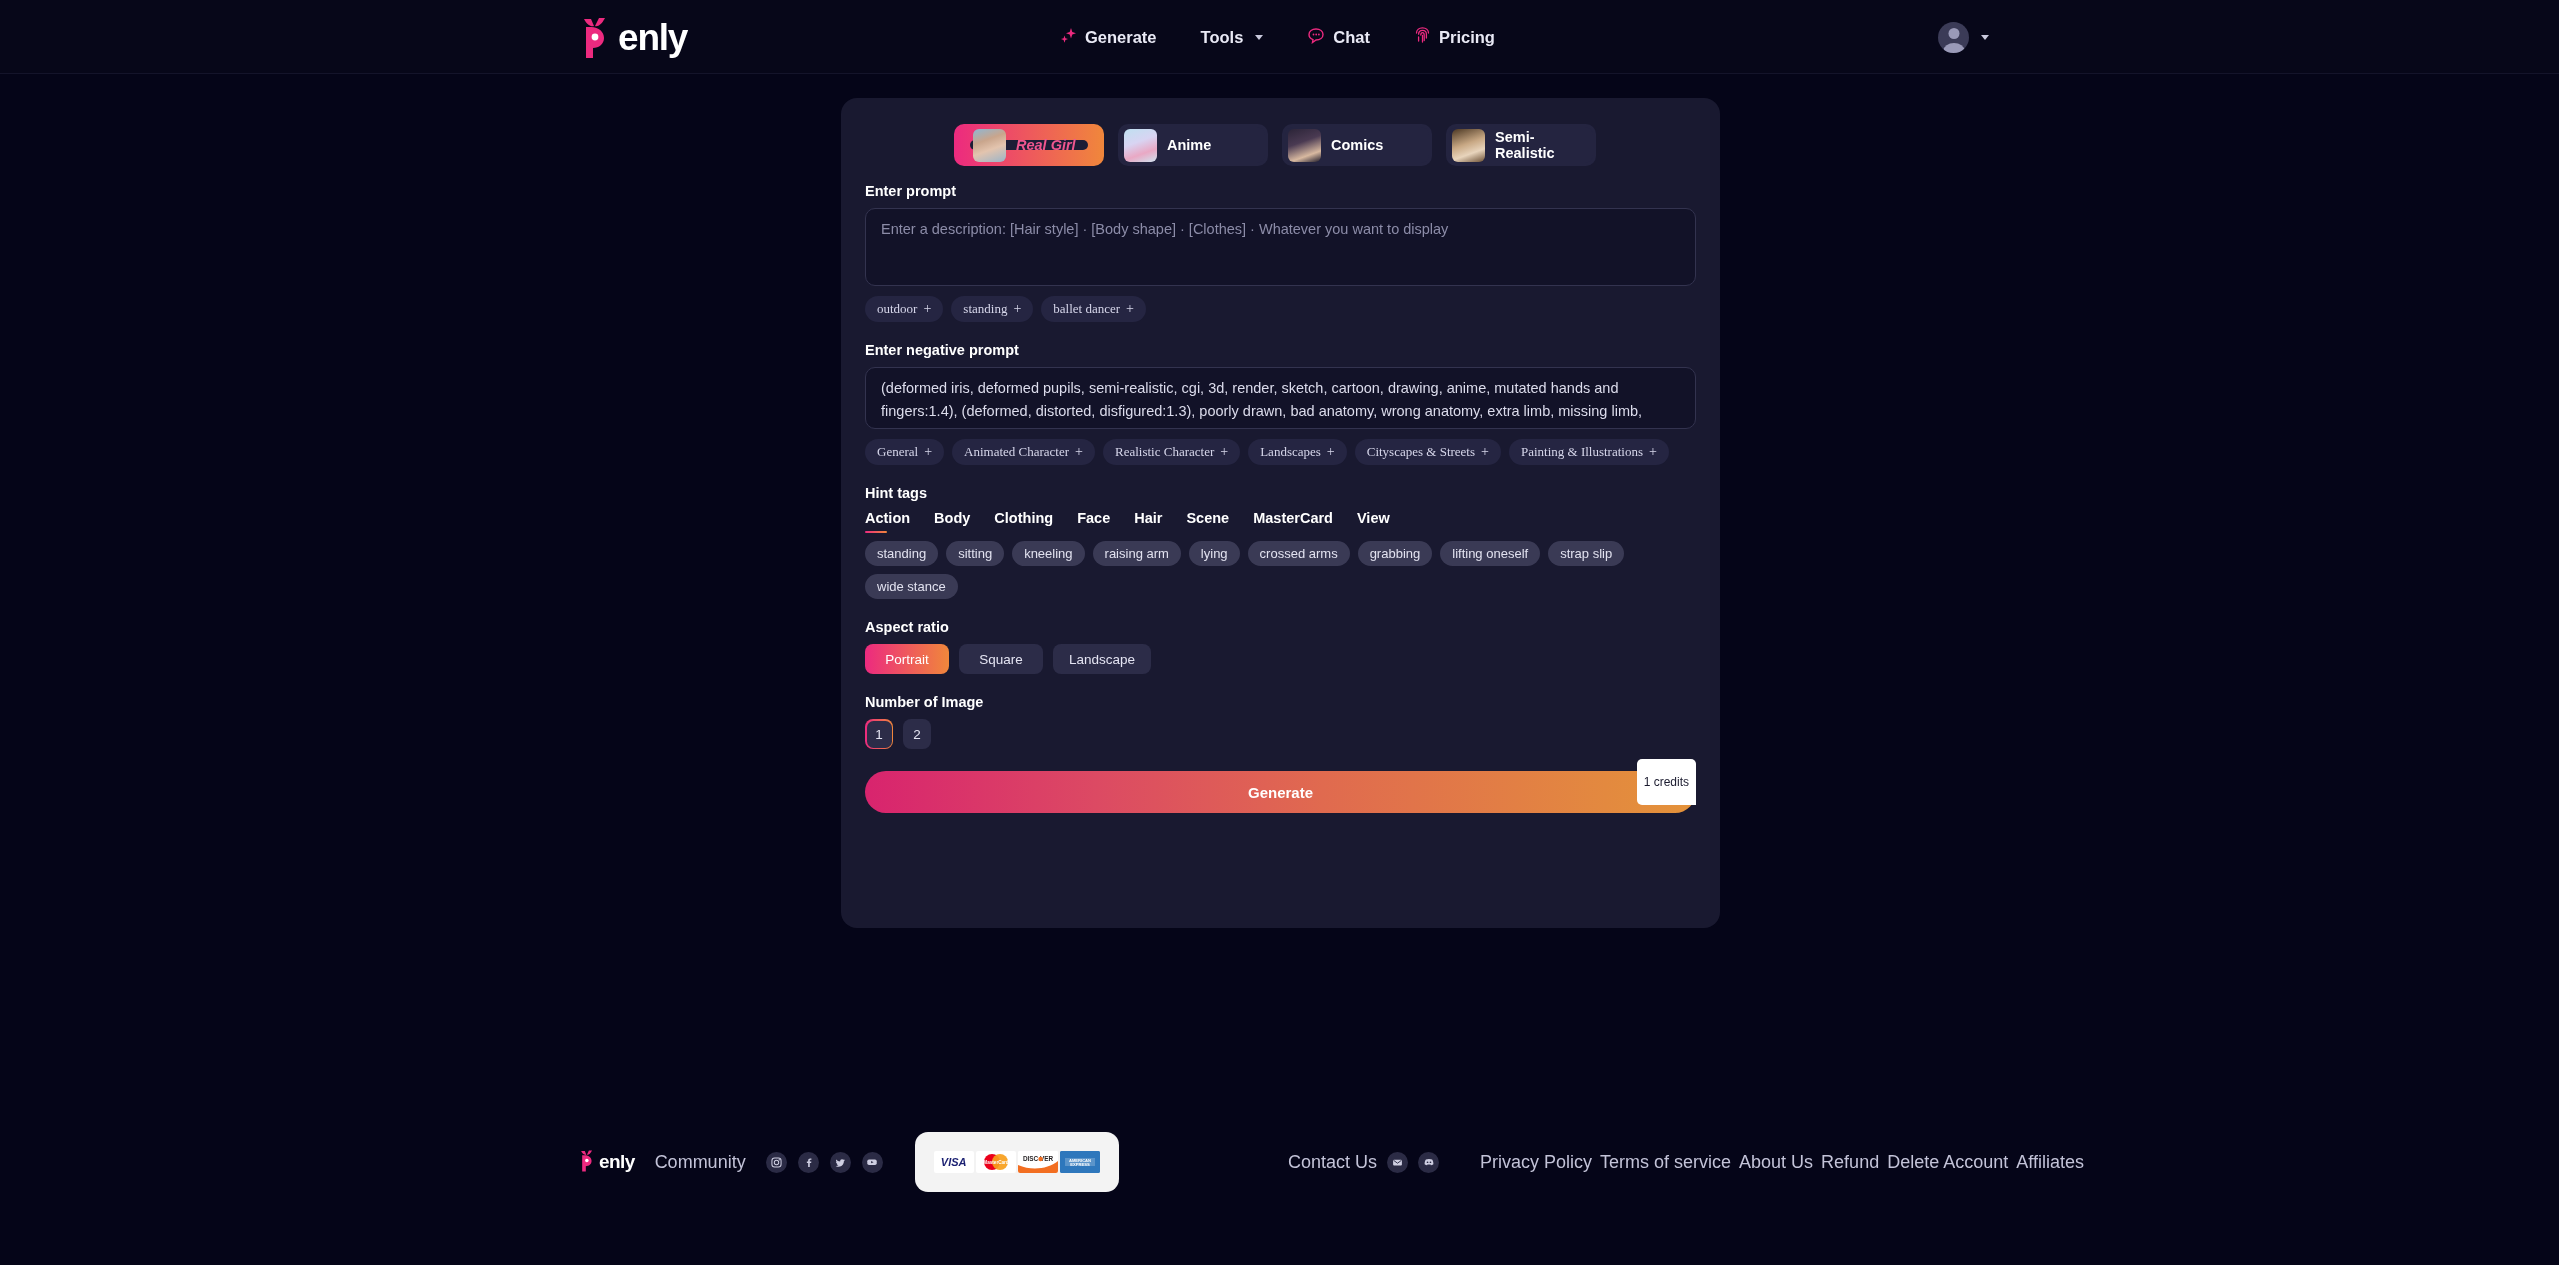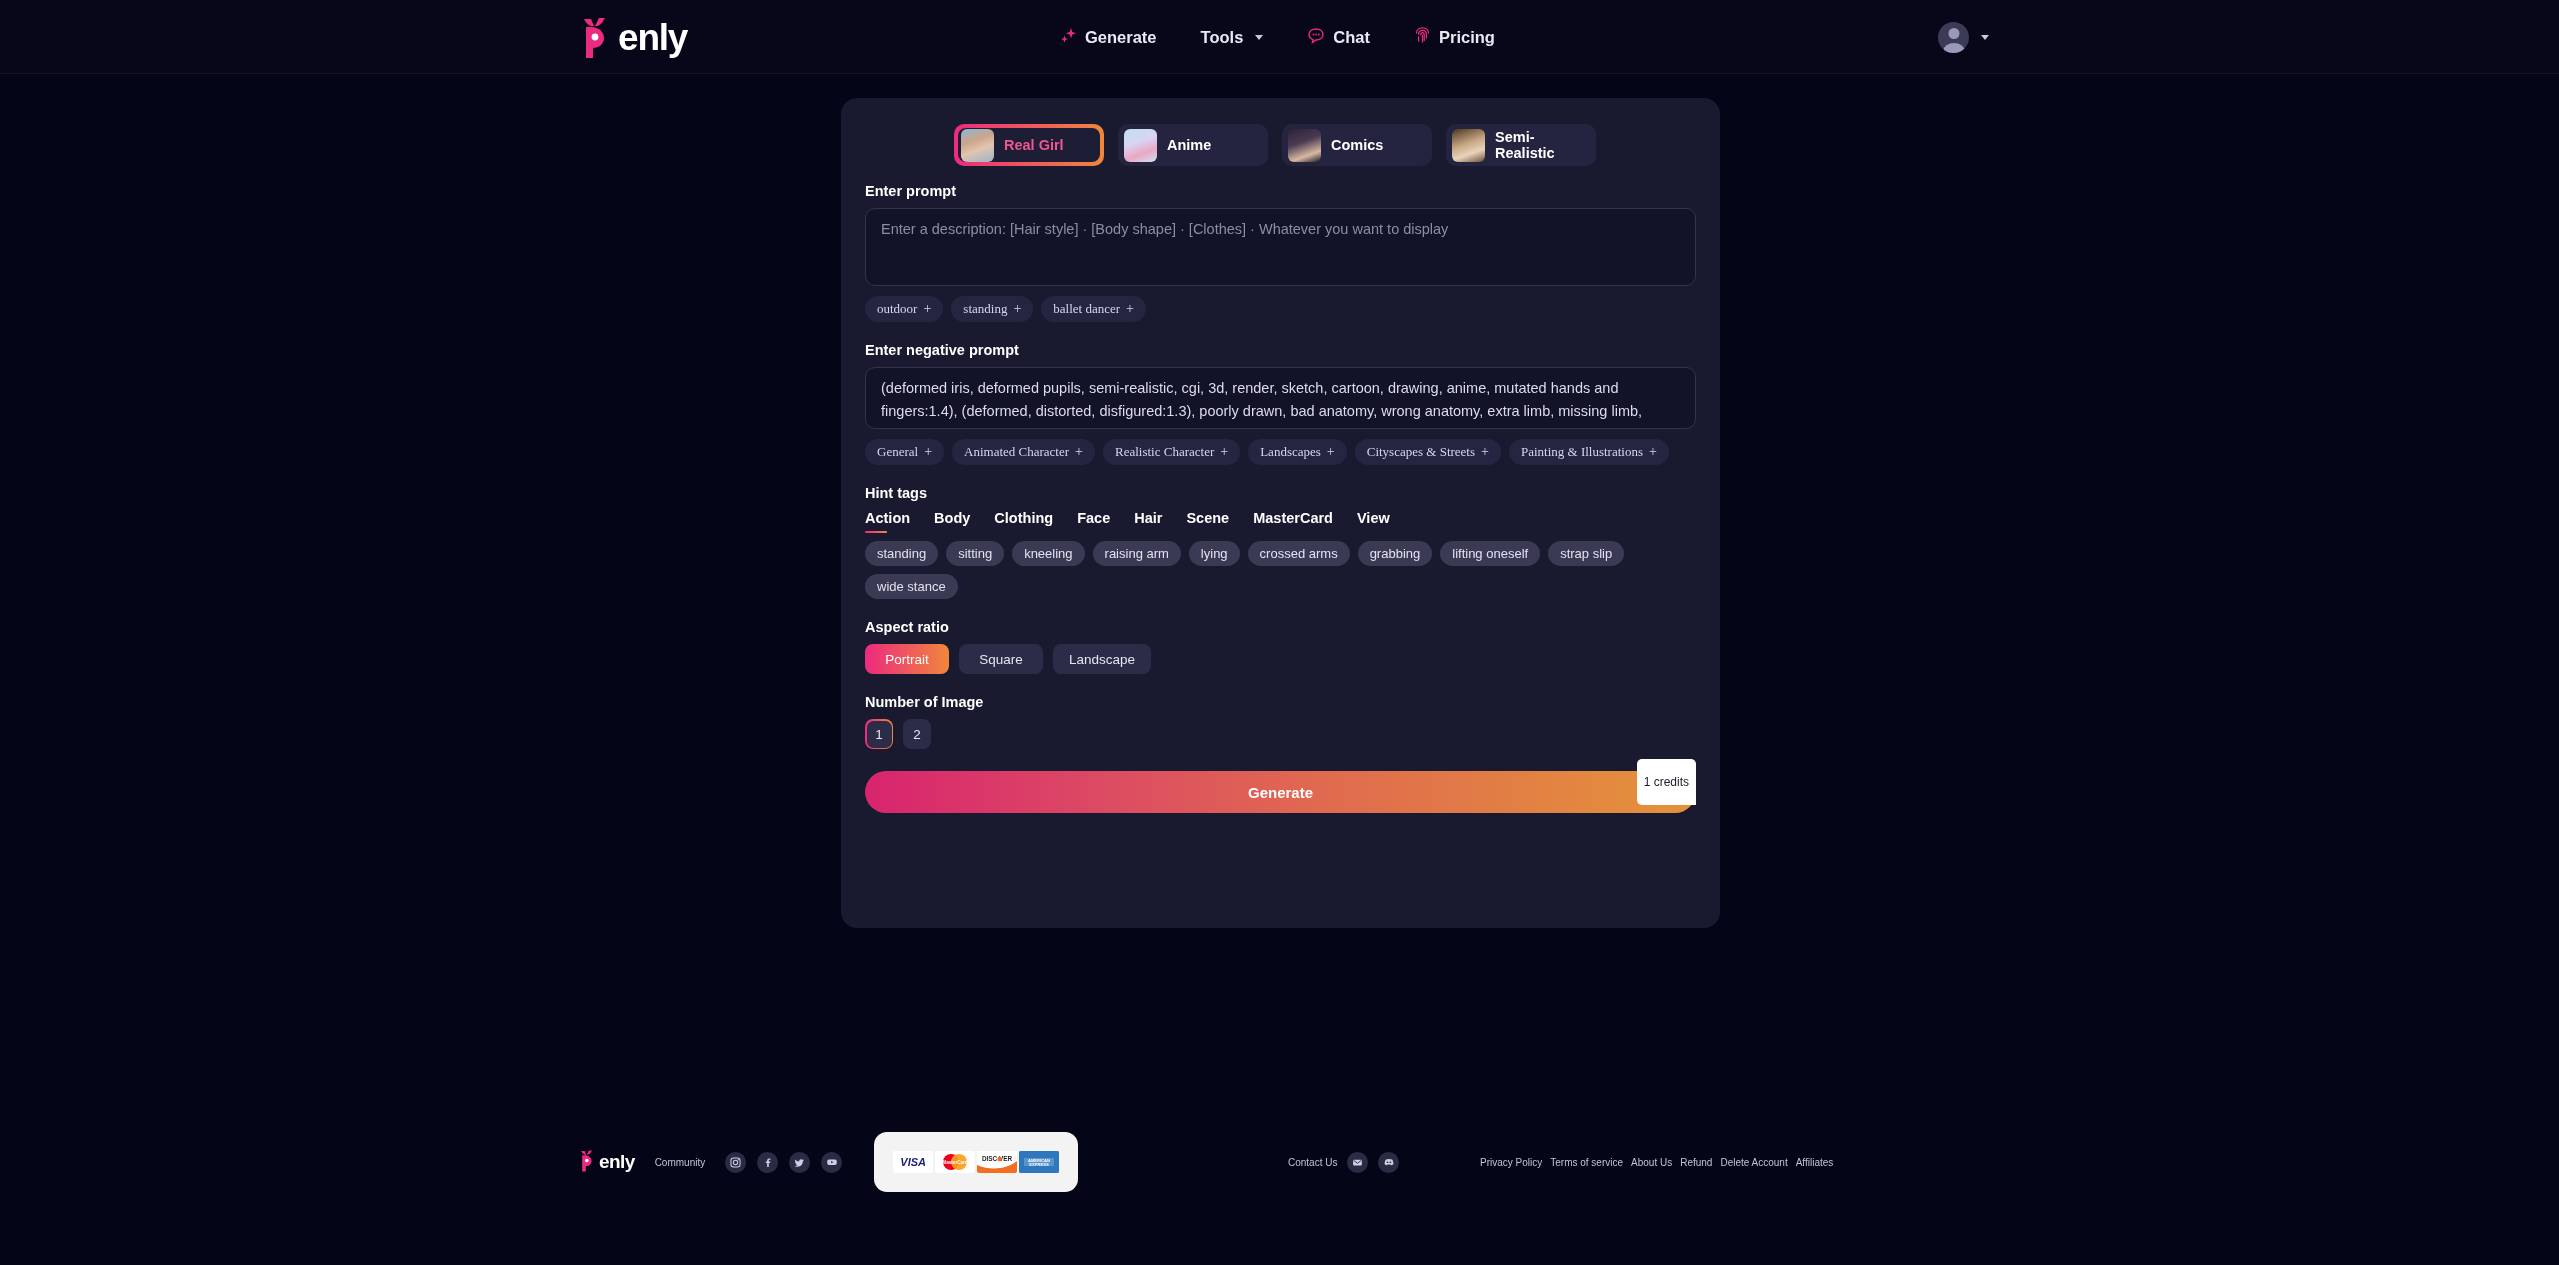--- a/index.html
+++ b/index.html
@@ -75,21 +75,22 @@
   
   .style-tabs { display: flex; gap: 14px; margin-left: 89px; }
   .style-tab {
     display: flex; align-items: center;
     width: 150px; height: 42px; border-radius: 10px;
     background: #242440; cursor: pointer;
     padding: 3px; position: relative;
   }
   .style-tab.active {
     background: linear-gradient(90deg, #ec2a7f 0%, #f0873b 100%);
-    padding: 4px;
+    padding: 16px;
+    font-style: italic;
   }
   .style-tab-inner {
     display: flex; align-items: center; gap: 10px;
     width: 100%; height: 100%; border-radius: 8px;
     background: #242440; padding-left: 3px;
   }
   .style-tab.active .style-tab-inner { background: #1d1d36; }
   .style-thumb {
     width: 33px; height: 33px; border-radius: 6px; flex: none;
     background-size: cover; background-position: center;
@@ -212,21 +213,21 @@
   }
   .footer-left {
     position: absolute; left: 578px; top: 0;
     display: flex; align-items: center; gap: 20px; height: 40px;
   }
   .footer-logo-text {
     font-size: 19px; font-weight: 700; color: #ffffff;
     letter-spacing: -0.6px; margin-left: -3px;
   }
   .footer-link {
-    font-size: 10px; color: #c3c3d8; cursor: pointer; white-space: nowrap;
+    font-size: 18px; color: #c3c3d8; cursor: pointer; white-space: nowrap;
   }
   .social-icons { display: flex; gap: 11px; align-items: center; }
   .soc {
     width: 21px; height: 21px; border-radius: 50%;
     background: #2b2b45; display: flex; align-items: center;
     justify-content: center; cursor: pointer;
   }
   .cards {
     display: flex; gap: 2px; margin-left: 12px;
     background: #f3f3f3; padding: 19px; border-radius: 13px;

